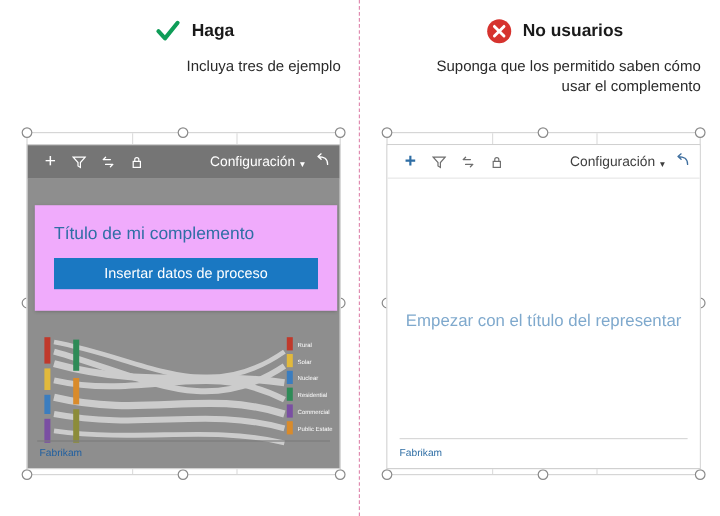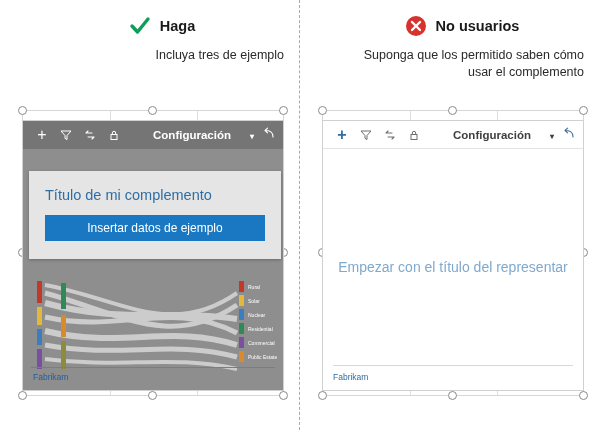--- a/index.html
+++ b/index.html
@@ -132,23 +132,22 @@
     line-height: 1;
     font-weight: 400;
   }
   .addin-right .tb-plus { color: #2f6ea5; font-weight: bold; }
   .tb-sep {
     flex: 1 1 auto;
   }
   .tb-config {
     display: flex;
     align-items: flex-end;
-    gap: 19px;
+    gap: 4px;
     margin-left: 6px;
-    font-weight: bold;
   }
   .tb-config-label { font-size: 11.5px; }
   .chev {
     font-size: 8px;
     line-height: 1;
   }
   .tb-undo {
     font-size: 13px;
     margin-left: auto;
     padding-left: 8px;
@@ -197,21 +196,21 @@
     height: 0;
     border-top: 1px solid #d8d8d8;
   }
 
   
   .dialog {
     position: absolute;
     left: 6px;
     top: 22px;
     width: 252px;
-    background: #e5e5e5;
+    background: #f0abfc;
     box-sizing: border-box;
     padding: 16px 16px 18px 16px;
     box-shadow: 0 1px 3px rgba(0,0,0,0.25);
   }
   .dialog-title {
     font-size: 14.5px;
     color: #2f6ea5;
     margin-bottom: 12px;
   }
   .dialog-text {
@@ -345,21 +344,21 @@
             <text x="217" y="66" font-family="Liberation Sans, sans-serif" font-size="5" fill="#ffffff">Commercial</text>
             <text x="217" y="80" font-family="Liberation Sans, sans-serif" font-size="5" fill="#ffffff">Public Estates</text>
           </svg>
         </div>
 
         <div class="addin-left-bottomline"></div>
         <div class="fabrikam">Fabrikam</div>
 
         <div class="dialog">
           <div class="dialog-title">Título de mi complemento</div>
-          <button class="primary-btn">Insertar datos de ejemplo</button>
+          <button class="primary-btn">Insertar datos de proceso</button>
         </div>
 
       </div>
     </div>
   </div>
 
   <div class="col right">
 
     <div class="header">
       <div class="header-title-row">

